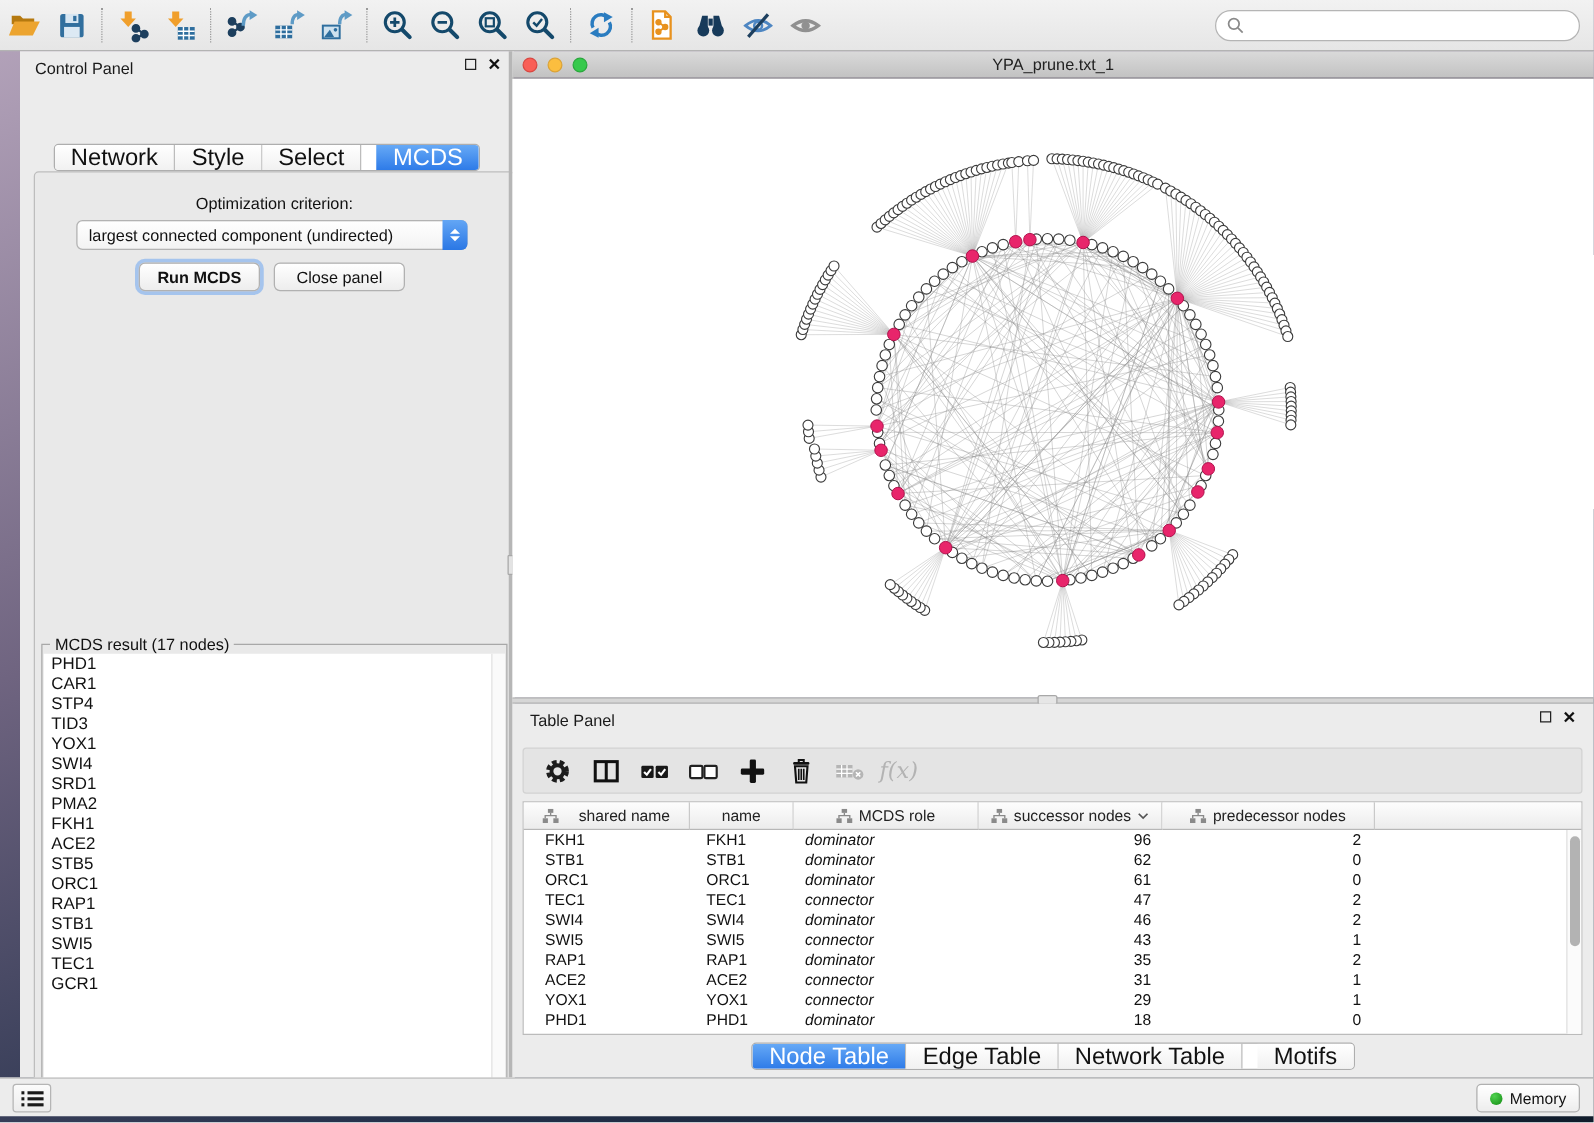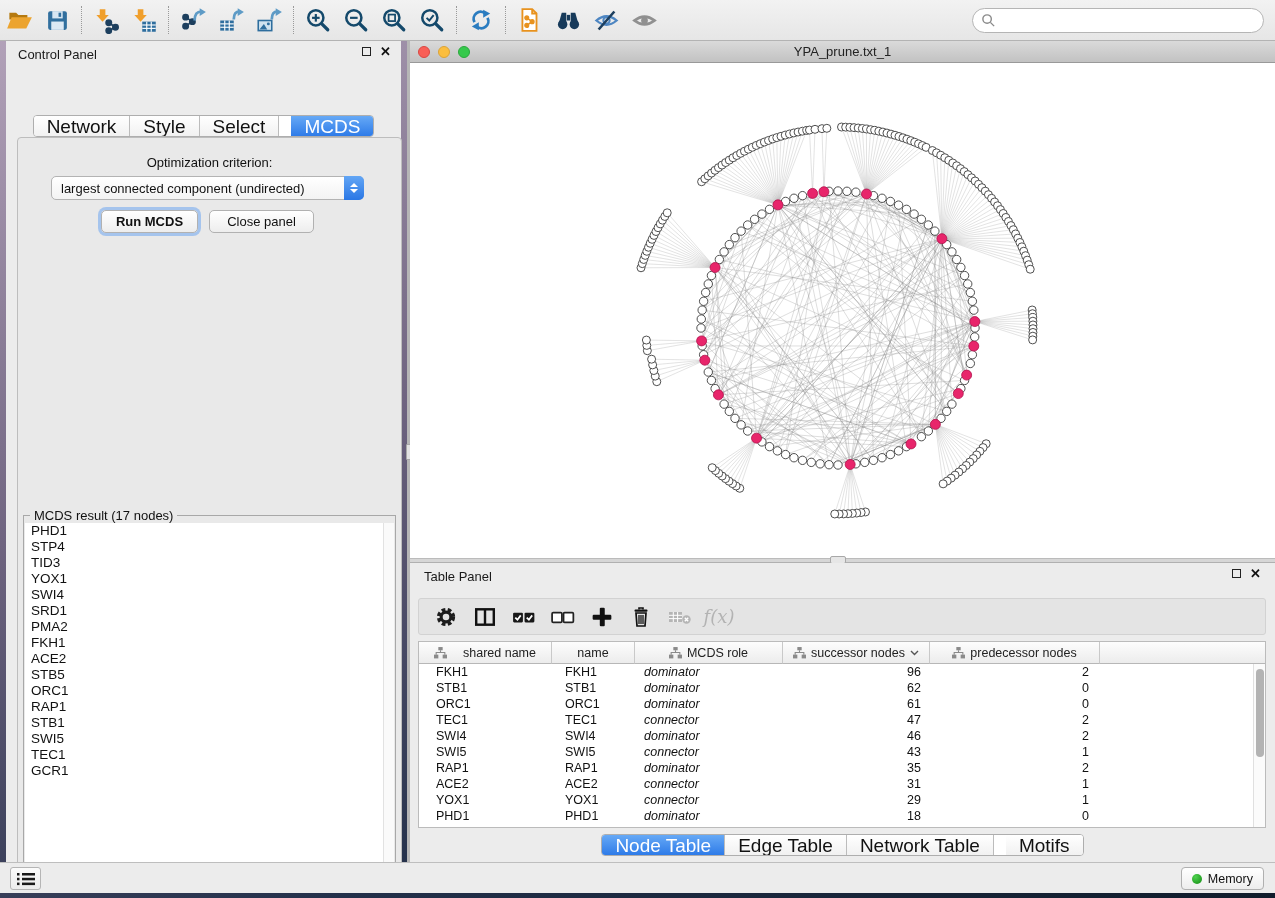--- a/index.html
+++ b/index.html
@@ -17,21 +17,21 @@
   #search-wrap { position:absolute; right:11px; top:8px; width:292px; height:25px; background:#fff;
     border:1px solid #b5b5b5; border-radius:13px; display:flex; align-items:center; padding-left:8px; }
   #search-input { border:none; outline:none; flex:1; height:20px; font-size:13px; background:transparent; }
 
   
   #left-strip { position:absolute; left:0; top:41px; width:3px; height:852px; }
   #v-divider { position:absolute; left:407px; top:41px; width:3px; height:821px; background:#b6b6b6; }
   #v-handle { position:absolute; left:406px; top:444px; width:5px; height:16px; background:#e3e3e3; border:1px solid #a8a8a8; border-radius:1px; }
 
   
-  #control-panel { position:absolute; left:6px; top:41px; width:395px; height:821px; background:#ececec; }
+  #control-panel { position:absolute; left:16px; top:41px; width:395px; height:821px; background:#ececec; }
   .panel-head { position:relative; height:26px; display:flex; align-items:center; padding:0 12px; }
   .panel-title { font-size:13px; color:#1a1a1a; }
   .head-btns { position:absolute; right:10px; top:5px; display:flex; gap:9px; align-items:center; }
   .float-box { width:9px; height:9px; border:1.5px solid #222; display:inline-block; }
   .close-x { font-size:13px; font-weight:bold; color:#111; line-height:11px; }
 
   #ctl-tabs { position:absolute; left:0; top:74px; width:100%; display:flex; justify-content:center; }
   .seg { display:flex; border-radius:4px; overflow:hidden; border:1px solid #aeaeae; background:#fff; }
   .seg .tab { padding:2px 13px; height:20px; line-height:17px; font-size:19px; background:linear-gradient(#ffffff,#f1f1f1);
     border-right:1px solid #bcbcbc; color:#111; cursor:default; }
@@ -296,20 +296,21 @@
           </span>
       </div>
       <div id="opt-label">Optimization criterion:</div>
       <button class="mac-btn" id="run-btn">Run MCDS</button>
       <button class="mac-btn" id="closep-btn">Close panel</button>
       <div id="mcds-group">
         <span id="mcds-legend">MCDS result (17 nodes)</span>
         <div id="mcds-list">
           <div id="mcds-items">
               <div class="mcds-item">PHD1</div>
+              <div class="mcds-item">CAR1</div>
               <div class="mcds-item">STP4</div>
               <div class="mcds-item">TID3</div>
               <div class="mcds-item">YOX1</div>
               <div class="mcds-item">SWI4</div>
               <div class="mcds-item">SRD1</div>
               <div class="mcds-item">PMA2</div>
               <div class="mcds-item">FKH1</div>
               <div class="mcds-item">ACE2</div>
               <div class="mcds-item">STB5</div>
               <div class="mcds-item">ORC1</div>

